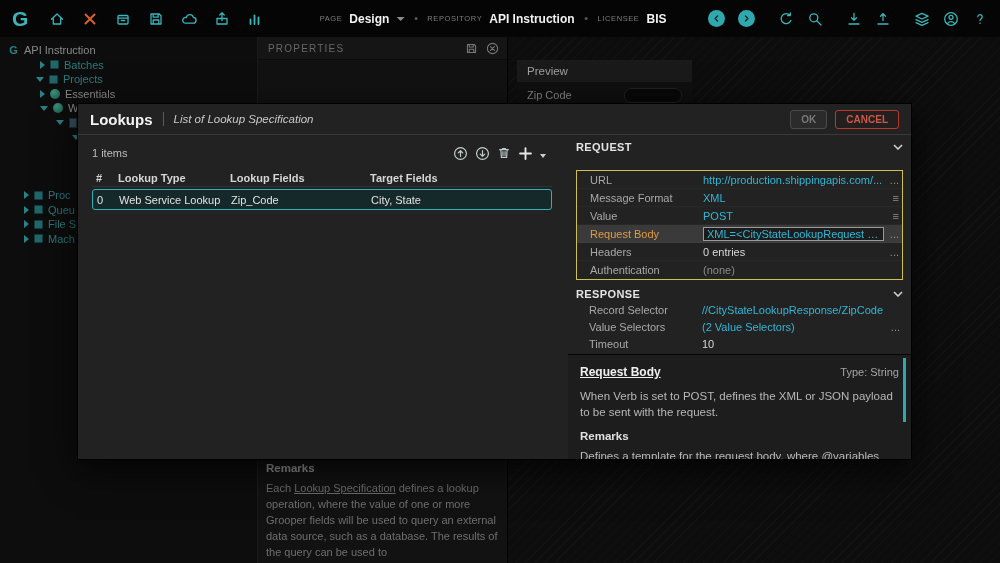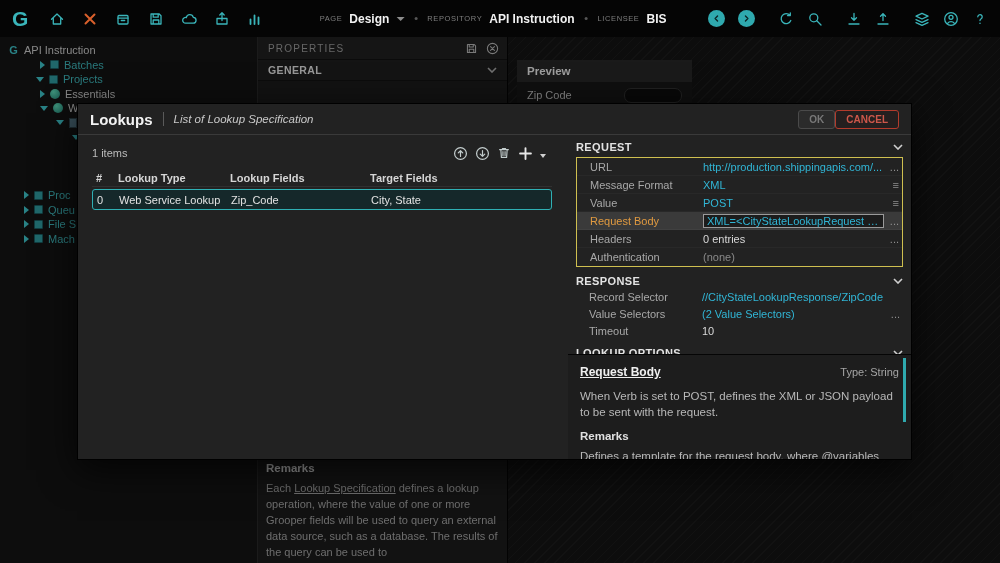--- a/index.html
+++ b/index.html
@@ -66,37 +66,37 @@
               border-bottom:1px solid #111; color:#d2d2d2; font-size:10.5px; font-weight:bold; letter-spacing:.4px; }
   .ch { width:10px; height:6px; fill:none; stroke:#9a9a9a; stroke-width:1.6; margin-left:auto; display:block; }
   .bg-help { position:absolute; left:8px; bottom:2px; width:238px; font-size:11px; color:#989898; line-height:1.45; }
   .bg-help .line1 { margin-bottom:10px; }
   .bg-help .rtitle { font-size:11.5px; font-weight:bold; color:#d4d4d4; margin-bottom:5px; }
   .u-link { text-decoration:underline; }
 
   
   .preview-pane { position:absolute; left:517px; top:60px; width:175px; z-index:1; }
   .preview-head { height:22px; background:#242424; display:flex; align-items:center; padding:0 10px;
-                  color:#dadada; font-size:11.5px; font-weight:bold; box-shadow:0 1px 0 #0a0a0a; }
+                  color:#dadada; font-size:11.5px; font-weight:normal; box-shadow:0 1px 0 #0a0a0a; }
   .preview-row { height:26px; background:#161616; display:flex; align-items:center; padding:0 10px;
                  font-size:11px; color:#b5b5b5; }
   .preview-btn { margin-left:auto; width:58px; height:15px; background:#0c0c0c; border:1px solid #2d2d2d;
                  border-radius:7px; cursor:pointer; }
 
   
   .dim { position:absolute; left:0; top:37px; right:0; bottom:0; background:rgba(0,0,0,0.28); z-index:4; }
 
   
   .modal { position:absolute; left:77px; top:103px; width:835px; height:357px; background:#222;
            border:1px solid #000; box-shadow:0 10px 34px rgba(0,0,0,0.75); z-index:10; overflow:hidden; }
   .m-head { height:31px; display:flex; align-items:center; padding:0 12px; border-bottom:1px solid #3a3a3a; }
   .m-title { font-size:15px; font-weight:bold; color:#f2f2f2; }
   .m-div { width:1px; height:14px; background:#5a5a5a; margin:0 10px; }
   .m-sub { font-size:11.5px; font-style:italic; color:#c9c9c9; }
-  .m-btns { margin-left:auto; display:flex; gap:0; }
+  .m-btns { margin-left:auto; display:flex; gap:8px; }
   .btn { height:19px; border-radius:3px; font-size:10px; font-weight:bold; display:flex; align-items:center;
          justify-content:center; cursor:pointer; padding:0 10px; font-family:"Liberation Sans", sans-serif; }
   .btn.ok { background:#2b2b2b; border:1px solid #4a4a4a; color:#787878; }
   .btn.cancel { background:#241f1f; border:1px solid #b23b2c; color:#cd574a; }
 
   
   .list-area { position:absolute; left:14px; top:38px; width:460px; }
   .l-toolbar { height:22px; display:flex; align-items:center; font-size:11px; color:#bcbcbc; padding-right:6px; }
   .l-icons { margin-left:auto; display:flex; align-items:center; gap:7px; color:#c3cdcd; }
   .l-icons .white { color:#e8e8e8; }
@@ -110,21 +110,21 @@
   .c-fields { width:140px; }
   .c-targets { flex:1; }
   .l-row { display:flex; height:21px; align-items:center; font-size:11px; color:#e2e2e2; margin-top:2px;
            border:1px solid #2fb0b4; border-radius:3px; background:#15282a; cursor:pointer; }
 
   
   .grid-area { position:absolute; left:498px; top:32px; width:327px; }
   .sec-head { height:14px; display:flex; align-items:center; font-size:11px; font-weight:bold; color:#e3e3e3;
               letter-spacing:.4px; margin-top:4px; cursor:pointer; }
   .sec-head .ch { stroke:#cfcfcf; }
-  .ybox { border:1px solid #cfc050; margin-top:3px; }
+  .ybox { border:1px solid #cfc050; margin-top:16px; }
   .prow { display:flex; align-items:center; height:18px; padding-left:13px; font-size:11px; cursor:pointer; }
   .ybox .prow { border-bottom:1px solid rgba(255,255,255,0.03); }
   .ybox .prow:last-child { border-bottom:none; }
   .plabel { width:113px; flex:none; color:#a8a8a8; overflow:hidden; white-space:nowrap; }
   .pvalue { flex:1; overflow:hidden; white-space:nowrap; text-overflow:ellipsis; }
   .pvalue.link { color:#31b6d6; }
   .pvalue.plain { color:#d8d8d8; }
   .pvalue.muted { color:#8a8a8a; }
   .pbtn { width:18px; flex:none; text-align:right; color:#8f8f8f; font-size:11px; padding-right:3px; cursor:pointer; }
   .prow.sel { background:#3a3a3a; }
@@ -336,26 +336,20 @@
               <path d="M3 3h8.2L13 4.8V13H3zM5.2 3v3.2h5V3M5.2 13V9h5.6v4"></path>
             </svg>
           </span>
         <span>
             <svg class="ic s13" viewBox="0 0 16 16">
               <circle cx="8" cy="8" r="6.3"></circle>
               <path d="M5.6 5.6l4.8 4.8M10.4 5.6l-4.8 4.8"></path>
             </svg>
           </span>
       </span>
-    </div>
-    <div class="gen-head">
-      <span>GENERAL</span>
-      <svg class="ch" viewBox="0 0 10 6">
-          <polyline points="1,1 5,5 9,1"></polyline>
-        </svg>
     </div>
     <div class="bg-help">
       <div class="line1">elements of this container.</div>
       <div class="rtitle">Remarks</div>
       <div><span>Each </span><span class="u-link">Lookup Specification</span><span> defines a lookup operation, where the value of one or more Grooper fields will be used to query an external data source, such as a database. The results of the query can be used to</span></div>
     </div>
   </section>
 
   <section class="preview-pane">
     <div class="preview-head">

